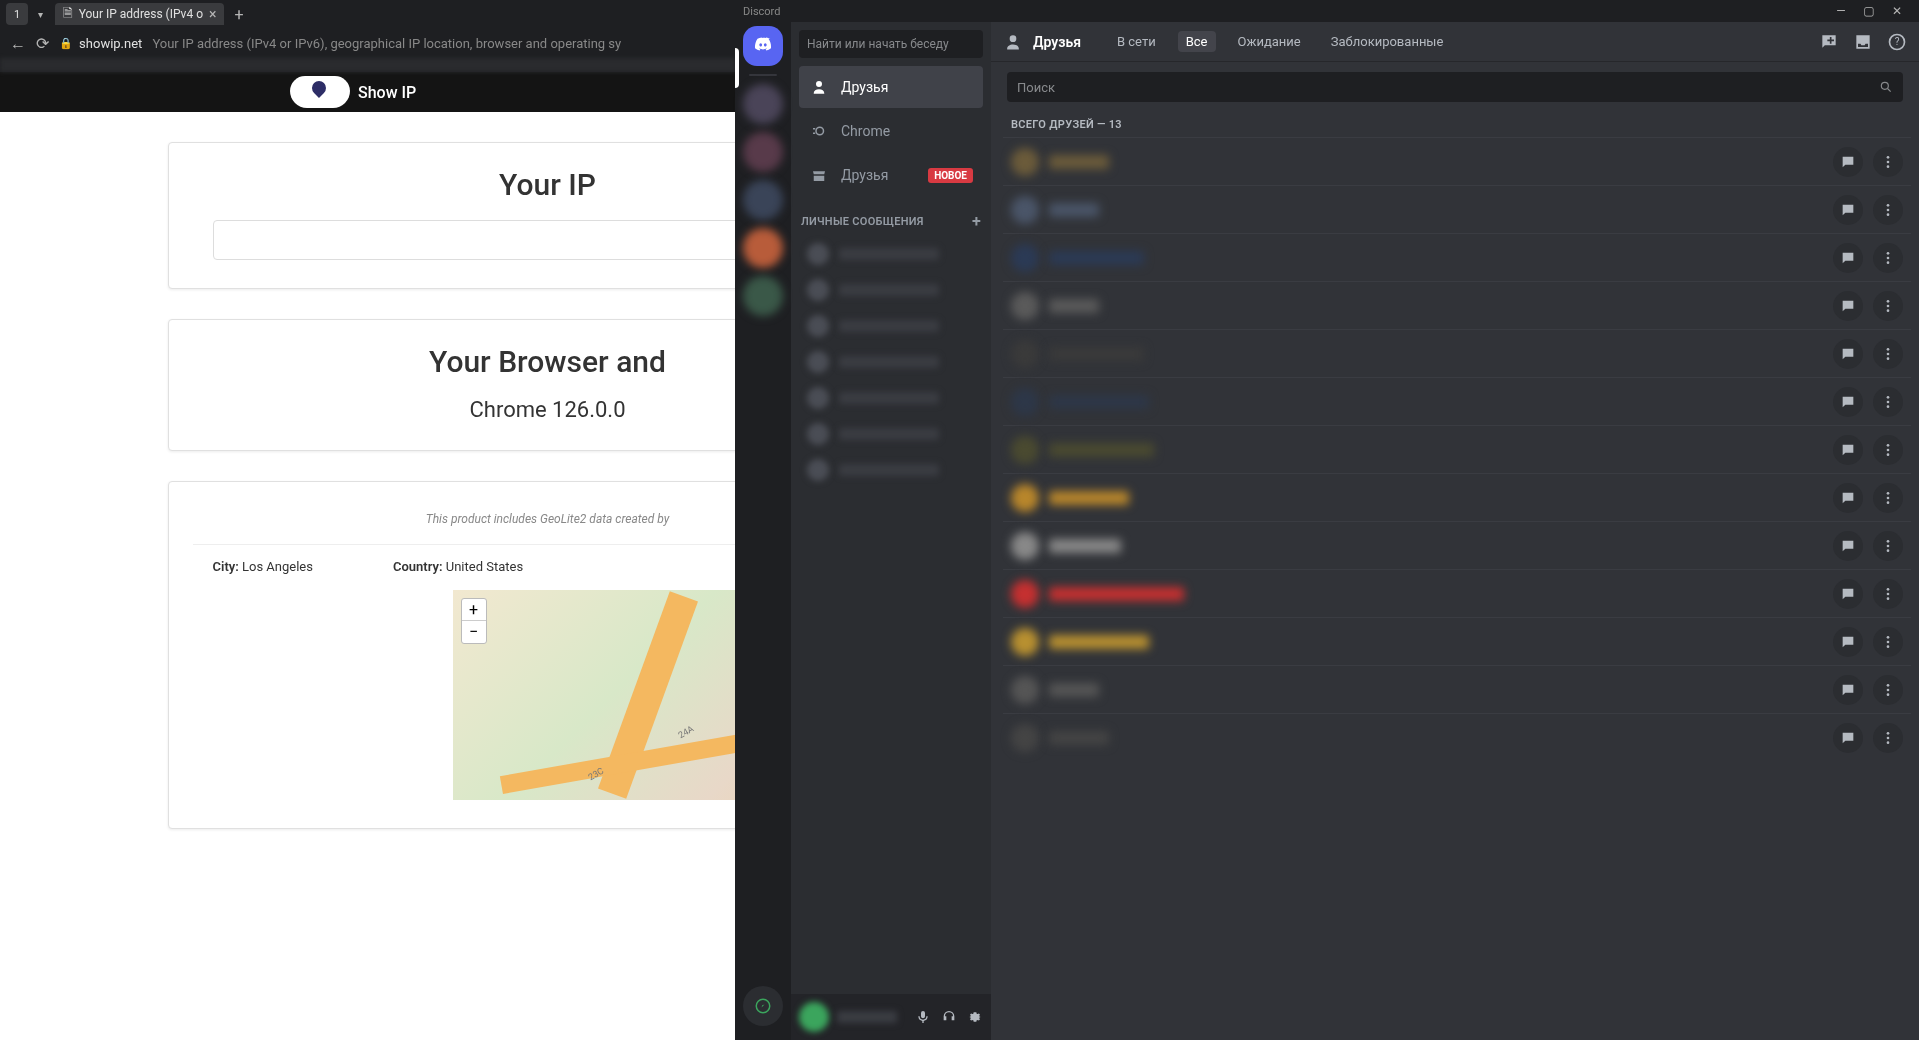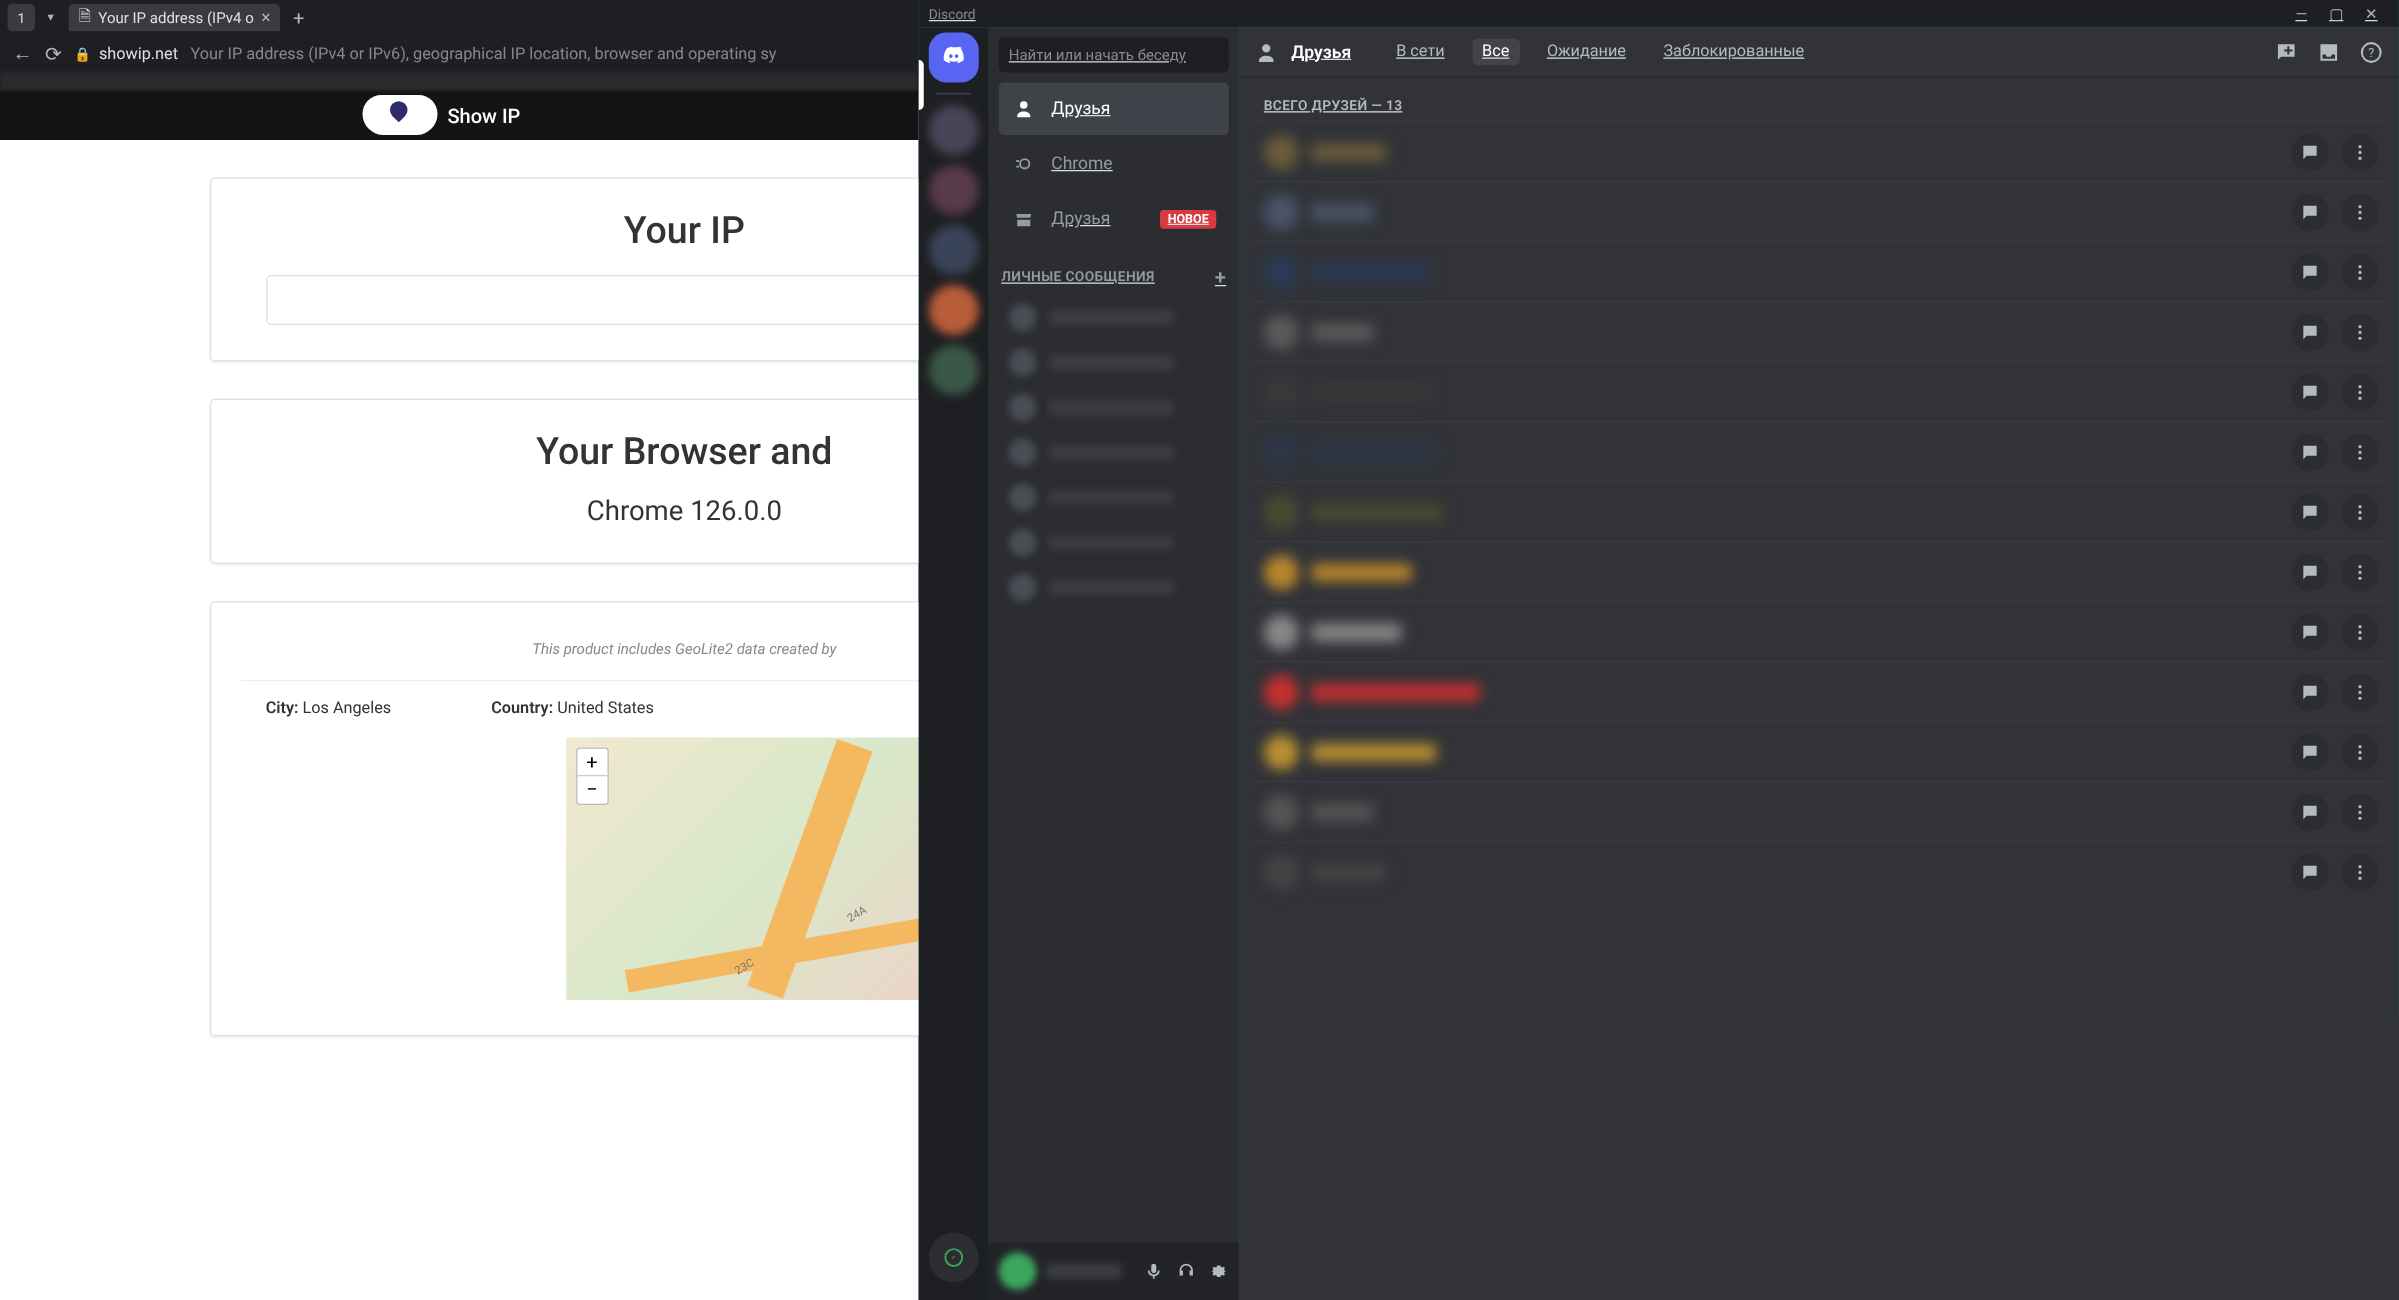--- a/index.html
+++ b/index.html
@@ -35,21 +35,21 @@
 .geo-note { font-size: 12px; color: #888; text-align: center; font-style: italic; margin-top: 6px; }
 .geo-row { display: flex; gap: 80px; padding: 14px 20px 0; font-size: 13px; color: #333; border-top: 1px solid #eee; margin-top: 18px; }
 .geo-row b { font-weight: 600; }
 .map { margin-top: 16px; height: 210px; background: linear-gradient(135deg,#f2e8d0 0%, #d8e8c8 40%, #e8d8c8 70%, #f0d0a8 100%); position: relative; margin-left: 260px; }
 .map-road { position: absolute; background: #f4b860; }
 .map-text { position: absolute; font-size: 9px; color: #777; transform: rotate(-30deg); }
 .zoom { position: absolute; left: 8px; top: 8px; width: 26px; background: #fff; border: 1px solid #bbb; border-radius: 3px; font-size: 16px; text-align: center; }
 .zoom div { height: 22px; line-height: 22px; border-bottom: 1px solid #ccc; }
 
 
-.discord { position: absolute; left: 735px; top: 0; right: 0; bottom: 0; background: #0f766e; color: #dbdee1; display: flex; flex-direction: column; text-decoration: underline; }
+.discord { position: absolute; left: 735px; top: 0; right: 0; bottom: 0; background: #ec4899; color: #dbdee1; display: flex; flex-direction: column; }
 .titlebar { height: 22px; background: #1e1f22; display: flex; align-items: center; padding: 0 8px; font-size: 11px; color: #888; }
 .titlebar-spacer { flex: 1; }
 .win-btn { width: 28px; text-align: center; color: #b5b5b5; font-size: 12px; }
 .discord-body { flex: 1; display: flex; min-height: 0; }
 
 
 .rail { width: 56px; background: #1e1f22; display: flex; flex-direction: column; align-items: center; padding-top: 4px; gap: 8px; }
 .pill { position: absolute; left: 0; width: 4px; height: 40px; background: #fff; border-radius: 0 4px 4px 0; top: 26px; }
 .rail-home { width: 40px; height: 40px; background: #5865f2; border-radius: 14px; display: flex; align-items: center; justify-content: center; position: relative; }
 .rail-sep { width: 28px; height: 2px; background: #35363c; border-radius: 1px; }
@@ -307,20 +307,31 @@
             </span>
           <span>
               <svg width="20" height="20" viewBox="0 0 24 24">
                 <circle cx="12" cy="12" r="9" fill="none" stroke="currentColor" stroke-width="2"></circle>
                 <text x="12" y="16" text-anchor="middle" fill="currentColor" font-size="12">?</text>
               </svg>
             </span>
         </div>
       </div>
 
+      <div class="search-row">
+        <div class="search-field">
+          <span>Поиск</span>
+          <span class="sf-icon">
+              <svg width="14" height="14" viewBox="0 0 24 24">
+                <circle cx="10" cy="10" r="6" fill="none" stroke="currentColor" stroke-width="2"></circle>
+                <path stroke="currentColor" stroke-width="2" d="M15 15l5 5"></path>
+              </svg>
+            </span>
+        </div>
+      </div>
 
       <div class="list-header">ВСЕГО ДРУЗЕЙ — 13</div>
 
       <div class="friends-list" id="friends-list">
           <div class="friend-row">
             <div class="fr-avatar" style="background:#6b5b3a"></div>
             <div class="fr-name" style="width:60px;background:#6b5b3a"></div>
             <div class="fr-actions">
               <div class="fr-btn">
                 <svg width="16" height="16" viewBox="0 0 24 24">

